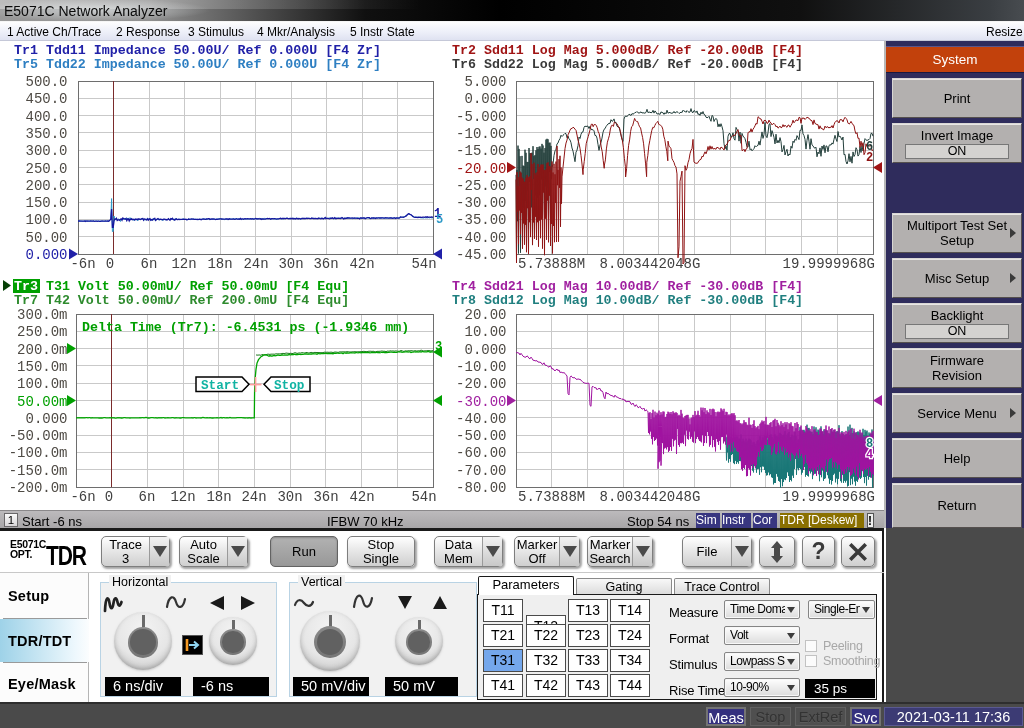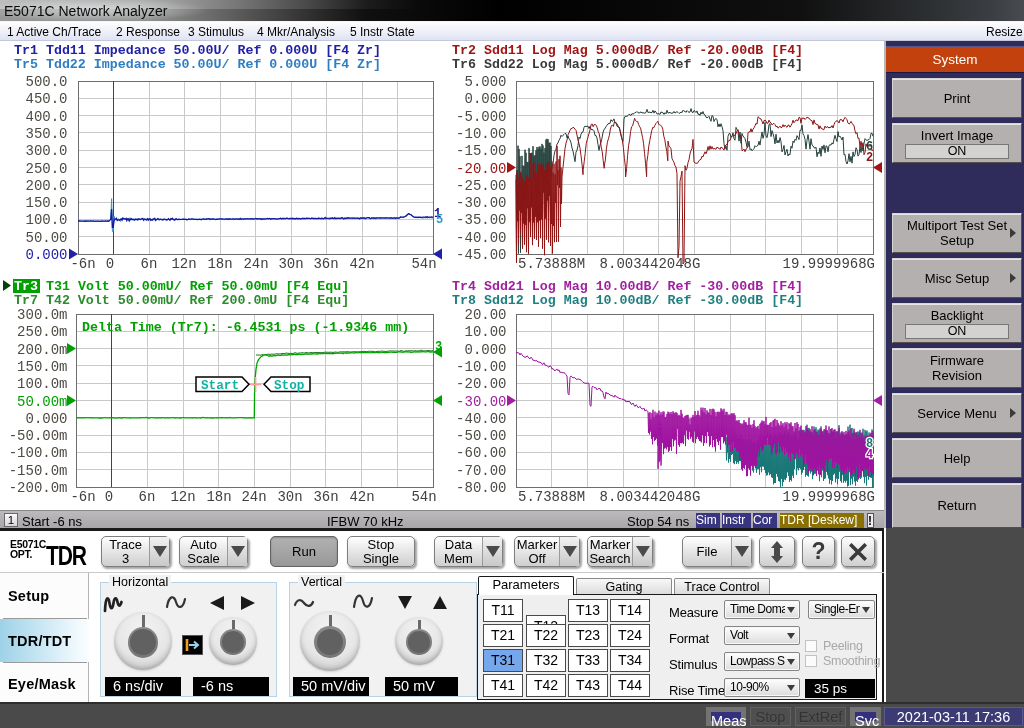--- a/index.html
+++ b/index.html
@@ -65,21 +65,21 @@
 .combo{position:absolute;height:19px;background:linear-gradient(#fefefe,#dcdcdc);border:1px solid #858585;border-radius:2px;display:flex;box-shadow:inset 0 0 0 1px #f8f8f8}
 .combo .ct{flex:1;font-size:12px;letter-spacing:-.45px;line-height:17px;padding-left:5px;white-space:nowrap;overflow:hidden}
 .combo .cb{width:14px;display:flex;align-items:center;justify-content:center;padding-right:2px}
 .combo .cb i{width:0;height:0;border-top:6px solid #3c3c3c;border-left:4.5px solid transparent;border-right:4.5px solid transparent}
 .chk{position:absolute;display:flex;align-items:center;color:#a8a8a8;font-size:12.5px;letter-spacing:-.3px}
 .chk i{width:12px;height:12px;background:#fbfbfb;border:1px solid #c2c2c2;margin-right:6px}
 .psec{position:absolute;height:19px;background:#000;color:#fff;font-size:13.5px;line-height:19px;padding-left:9px}
 #botbar{position:absolute;left:0;top:702px;width:1024px;height:26px;background:#4a4a4a;border-top:2px solid #2e2e2e}
 #rightdark{position:absolute;left:886px;top:528px;width:138px;height:174px;background:#4a4a4a}
 .bb{position:absolute;top:3px;height:19px;font-size:14.5px;text-align:center;line-height:18px;color:#fff}
-.bb.navy{background:#34307e;border:5px solid #737373}
+.bb.navy{background:#34307e;border:2px solid #737373}
 .bb.off{background:#4f4f4f;border:1px solid #616161;color:#333;text-shadow:0 1px 0 #5a5a5a}
 .bb.date{background:#3c3b74;border:1px solid #5a5991;color:#fff}
 </style></head>
 <body>
 <div id="root">
 <div id="titlebar">
       <div id="titletxt">E5071C Network Analyzer</div>
     </div>
 <div id="menubar">
       <span style="left:7px">1 Active Ch/Trace</span>

